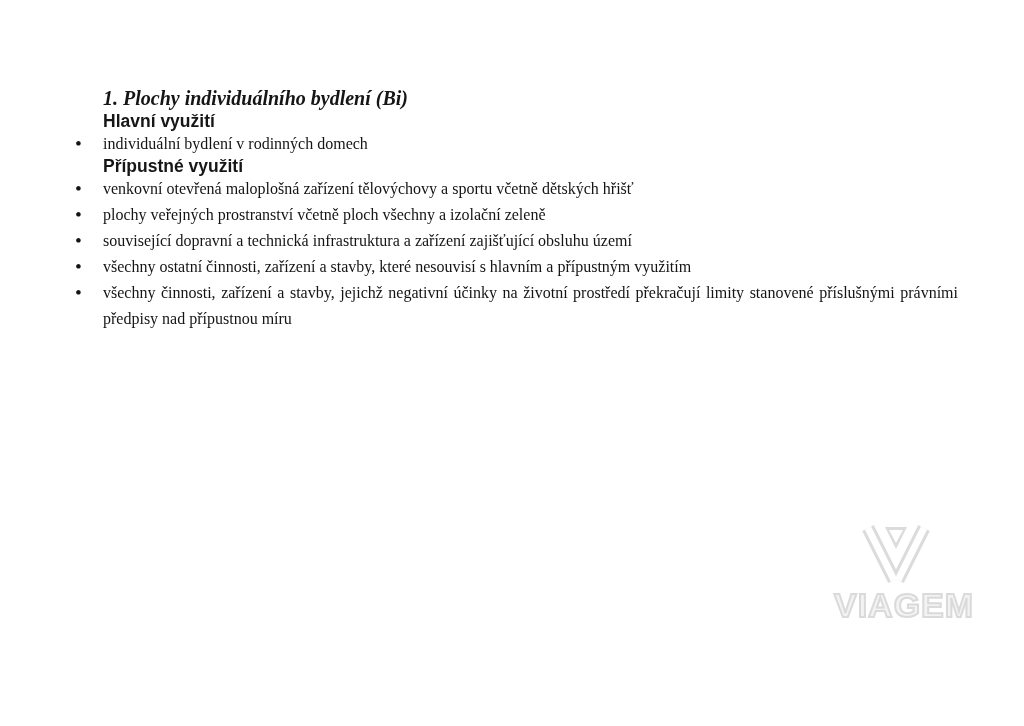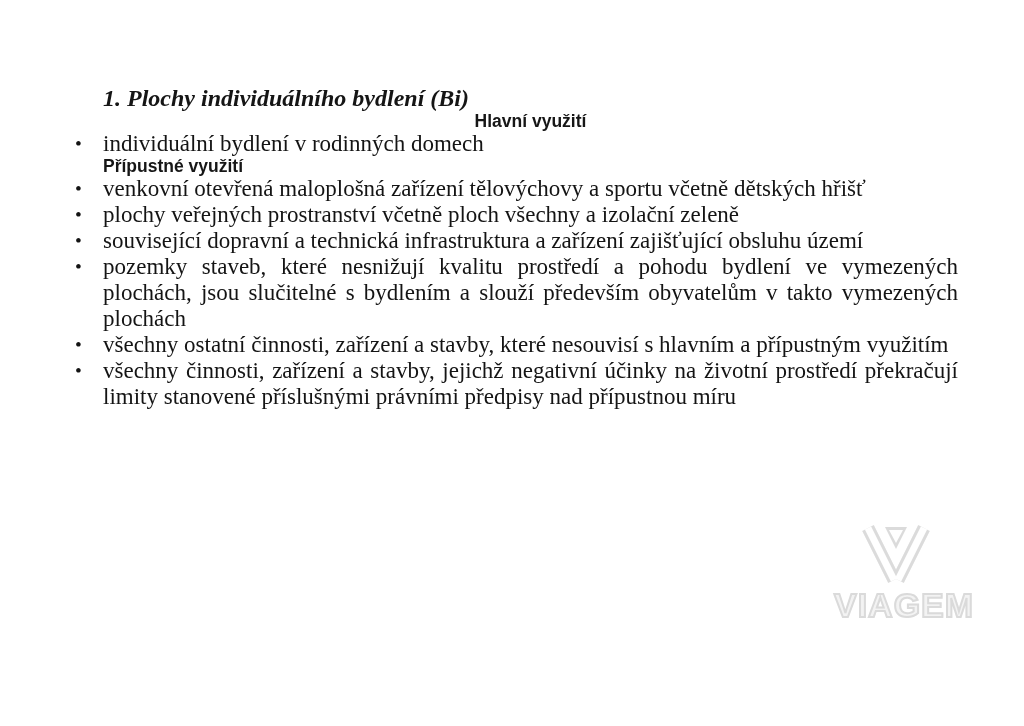--- a/index.html
+++ b/index.html
@@ -18,42 +18,42 @@
   .content {
     position: absolute;
     left: 103px;
     top: 84px;
     width: 855px;
   }
   .doc-title {
     font-family: "Liberation Serif", "DejaVu Serif", serif;
     font-style: italic;
     font-weight: bold;
-    font-size: 24px;
+    font-size: 20px;
     line-height: 28px;
     margin: 0;
     color: #151515;
   }
   h2.subheading {
     font-family: "Liberation Sans", "DejaVu Sans", sans-serif;
     font-weight: bold;
     font-size: 17.5px;
     line-height: 19px;
     margin: 0;
     color: #161616;
   }
-  .h-main    { margin-top: 25px; text-align: center; }
+  .h-main    { margin-top: 25px; }
   .h-perm    { margin-top: 20px; }
   .h-forbid  { margin-top: 18px; }
   ul.doc-list {
     list-style: none;
     margin: 0;
     padding: 0;
     font-family: "Liberation Serif", "DejaVu Serif", serif;
-    font-size: 23px;
+    font-size: 16px;
     line-height: 26px;
     color: #141414;
   }
   .list-main   { margin-top: 17px; }
   .list-perm   { margin-top: 20px; }
   .list-forbid { margin-top: 20px; }
   ul.doc-list li {
     position: relative;
     text-align: justify;
     text-justify: inter-word;
@@ -105,21 +105,20 @@
     <h2 class="subheading h-main">Hlavní využití</h2>
     <ul class="doc-list list-main">
       <li>individuální bydlení v rodinných domech</li>
     </ul>
 
     <h2 class="subheading h-perm">Přípustné využití</h2>
     <ul class="doc-list list-perm">
       <li>venkovní otevřená maloplošná zařízení tělovýchovy a sportu včetně dětských hřišť</li>
       <li>plochy veřejných prostranství včetně ploch všechny a izolační zeleně</li>
       <li>související dopravní a technická infrastruktura a zařízení zajišťující obsluhu území</li>
-      <li>pozemky staveb, které nesnižují kvalitu prostředí a pohodu bydlení ve vymezených plochách, jsou slučitelné s bydlením a slouží především obyvatelům v takto vymezených plochách</li>
     </ul>
 
     <ul class="doc-list list-forbid">
       <li>všechny ostatní činnosti, zařízení a stavby, které nesouvisí s hlavním a přípustným využitím</li>
       <li>všechny činnosti, zařízení a stavby, jejichž negativní účinky na životní prostředí překračují limity stanovené příslušnými právními předpisy nad přípustnou míru</li>
     </ul>
 
   </div>
 
   <div class="watermark">

